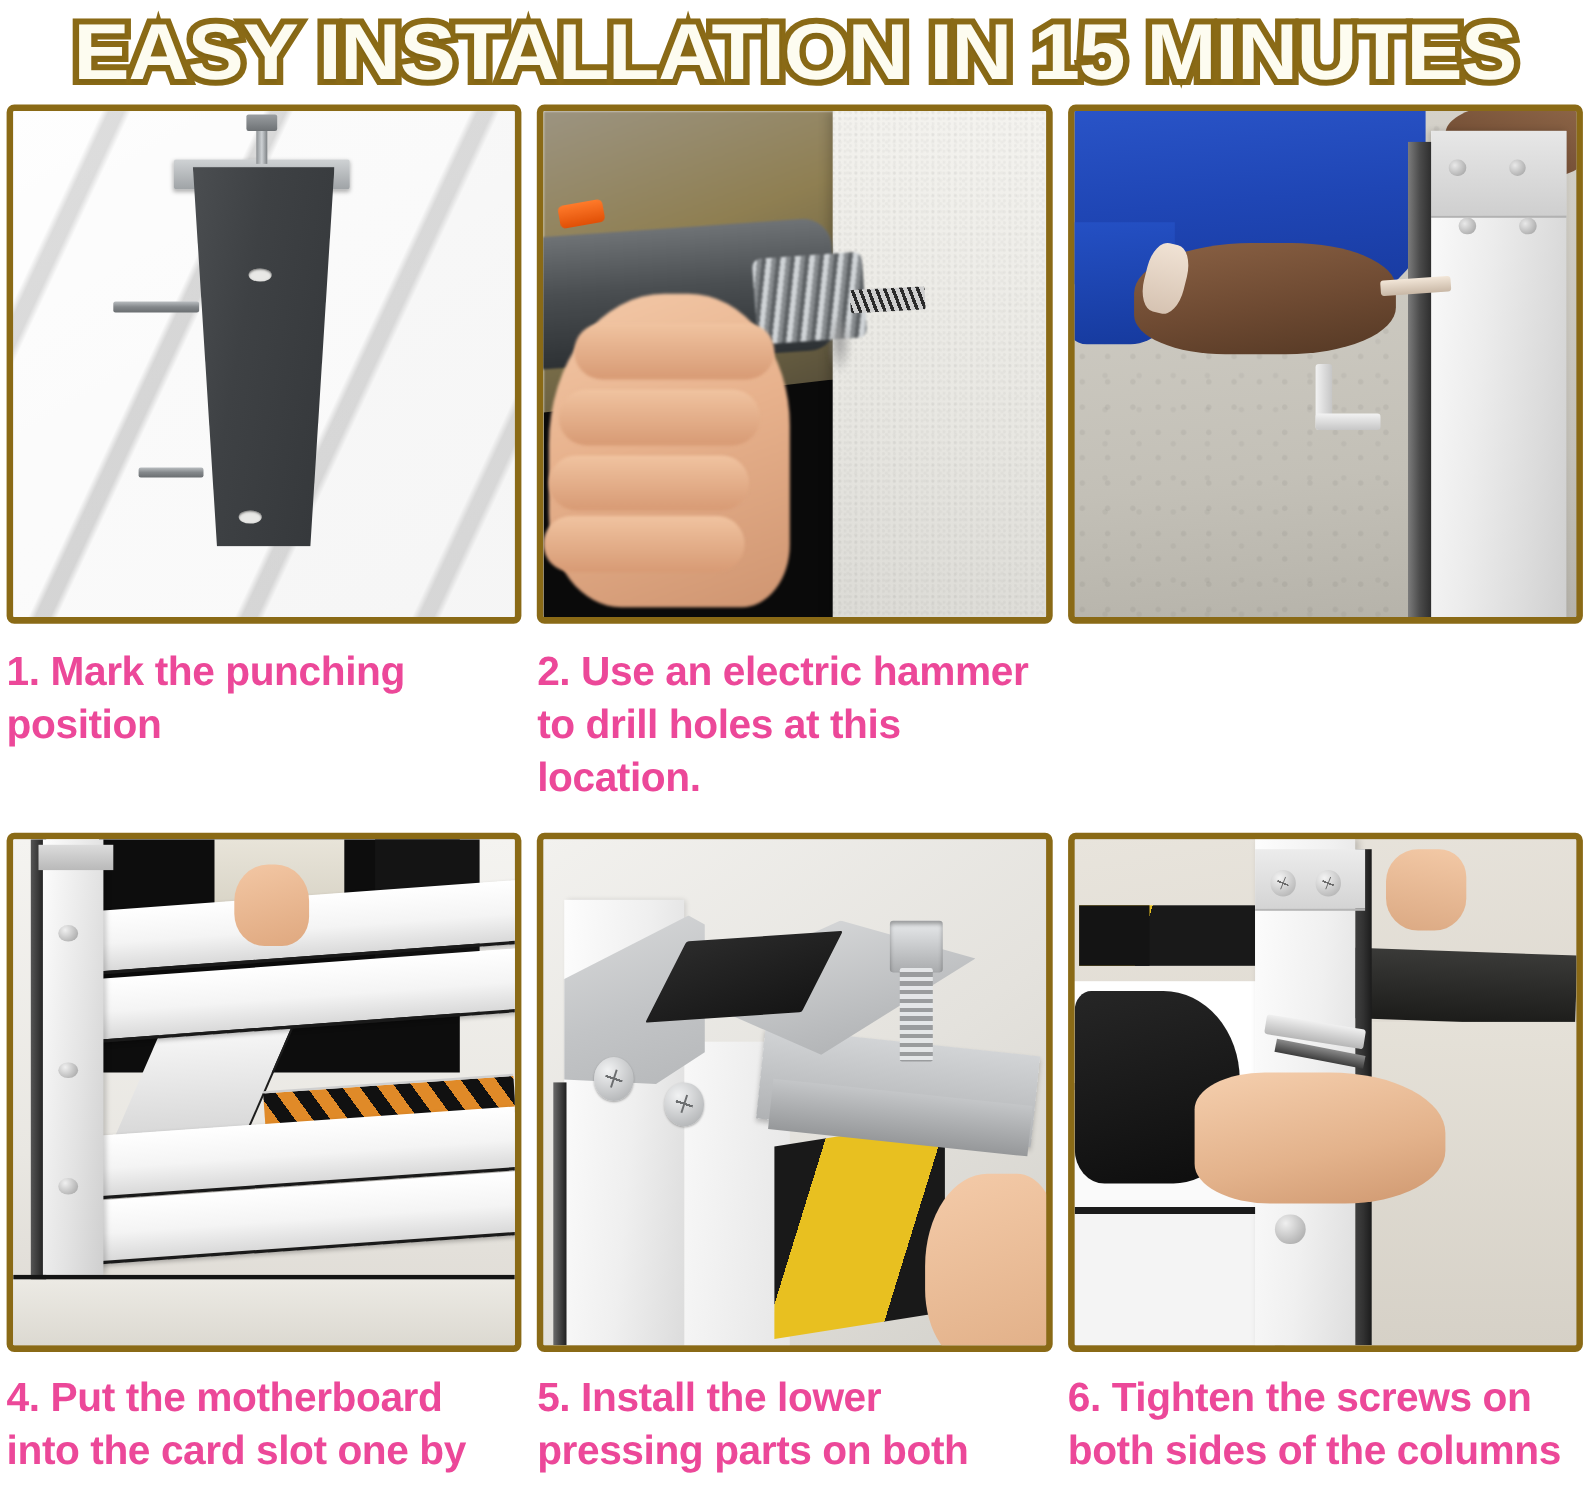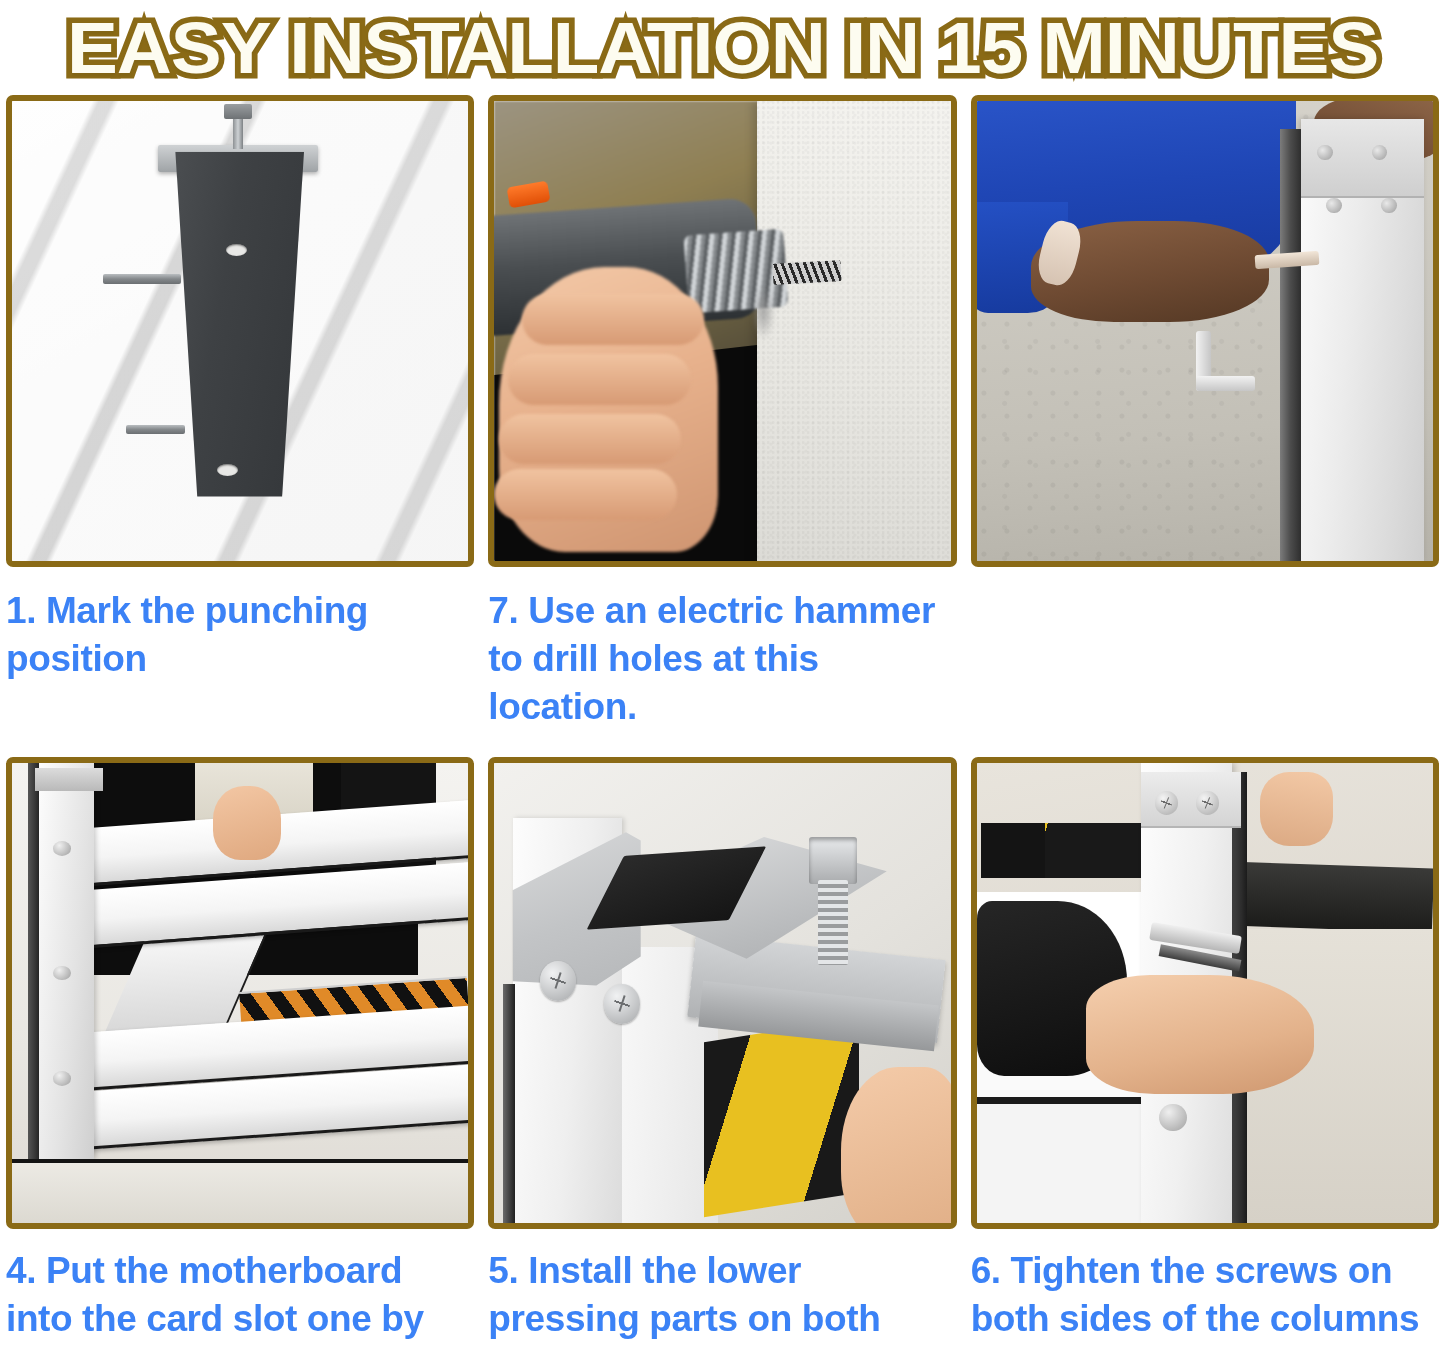--- a/index.html
+++ b/index.html
@@ -56,21 +56,21 @@
     overflow:hidden;
     background:#ddd;
   }
   .photo .inner{ position:absolute; inset:0; overflow:hidden; }
 
   .caption{
     margin-top:20px;
     font-size:37px;
     font-weight:bold;
     line-height:1.30;
-    color:#3b82f6;
+    color:#ec4899;
     letter-spacing:-.4px;
     padding-right:6px;
     min-height:120px;
   }
   .row2 .photo{ height:472px; }
   .row2 .caption{ margin-top:18px; }
   .gap-row{ height:26px; grid-column:1 / -1; }
 
   
 
@@ -609,21 +609,21 @@
         <div class="dust"></div>
         <div class="bit"></div>
         <div class="trigger"></div>
         <div class="hand"></div>
         <div class="finger f1"></div>
         <div class="finger f2"></div>
         <div class="finger f3"></div>
         <div class="finger f4"></div>
       </div>
     </div>
-    <div class="caption">7. Use an electric hammer to drill holes at this location.</div>
+    <div class="caption">2. Use an electric hammer to drill holes at this location.</div>
   </div>
 
   <div class="cell">
     <div class="photo p3">
       <div class="inner">
         <div class="floor"></div>
         <div class="shirt"></div>
         <div class="shirt2"></div>
         <div class="arm"></div>
         <div class="arm2"></div>

